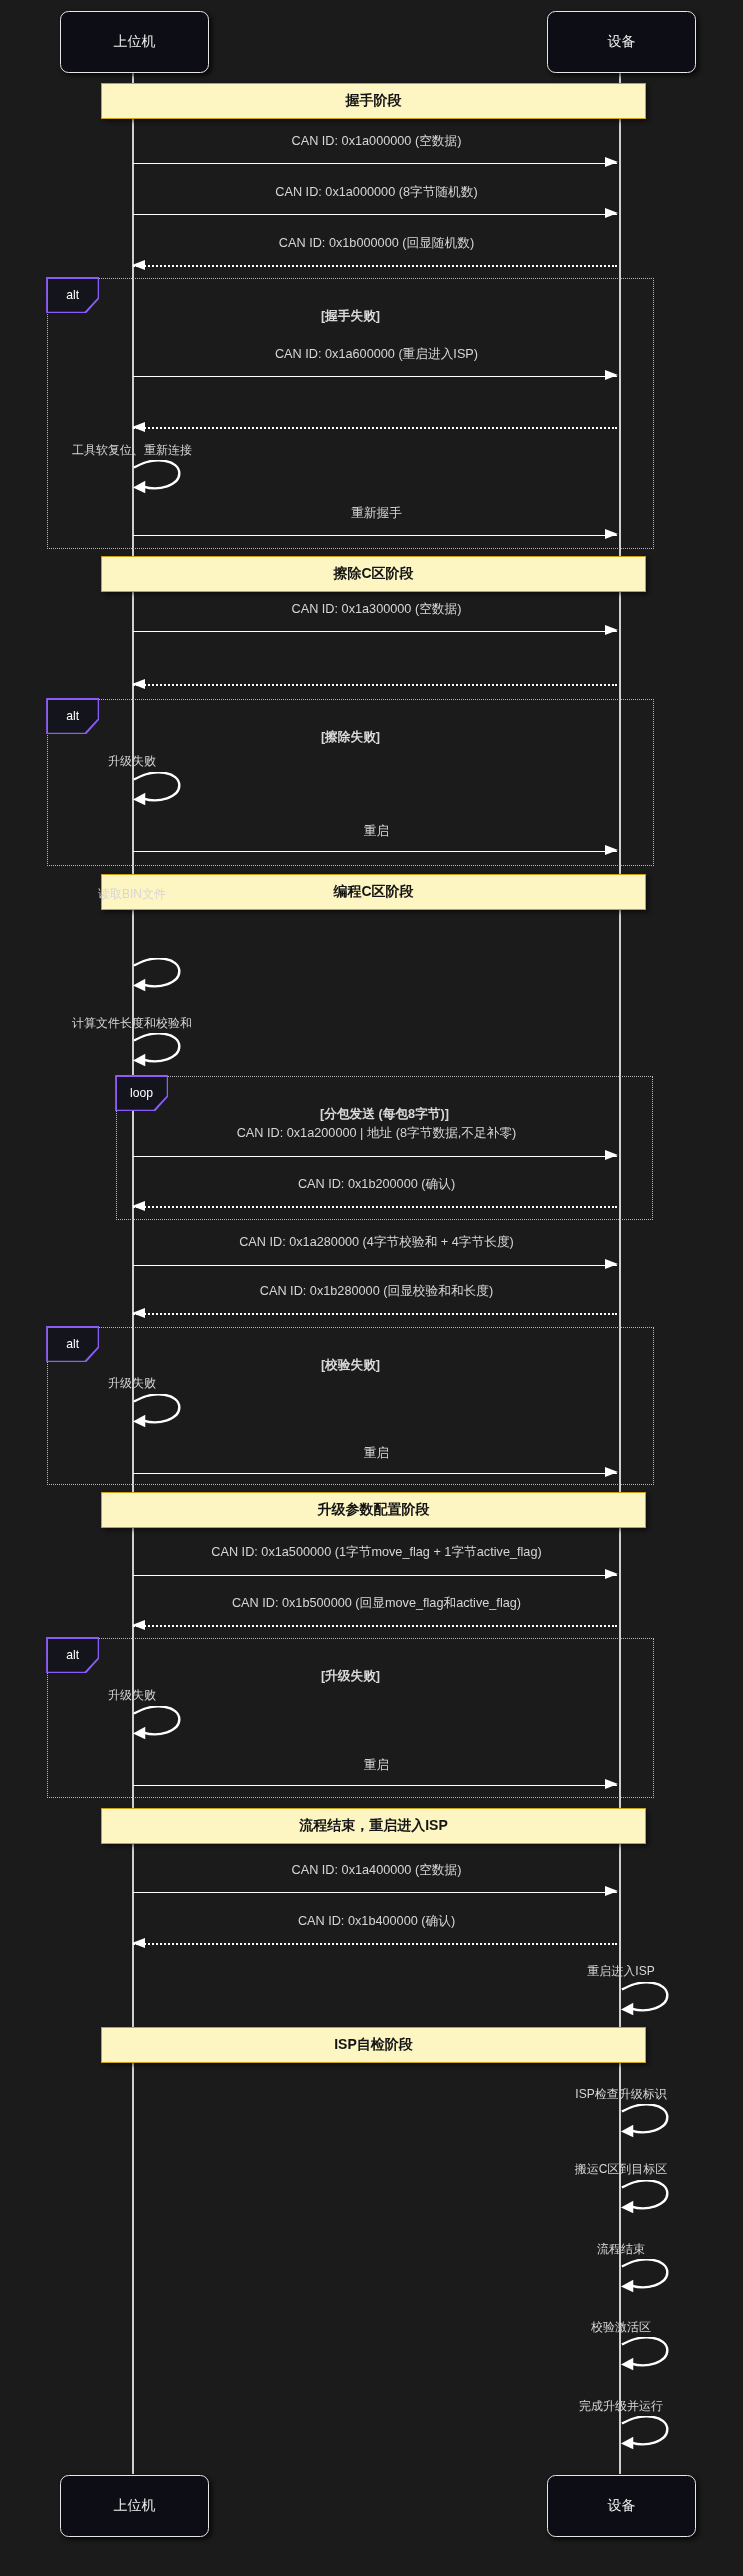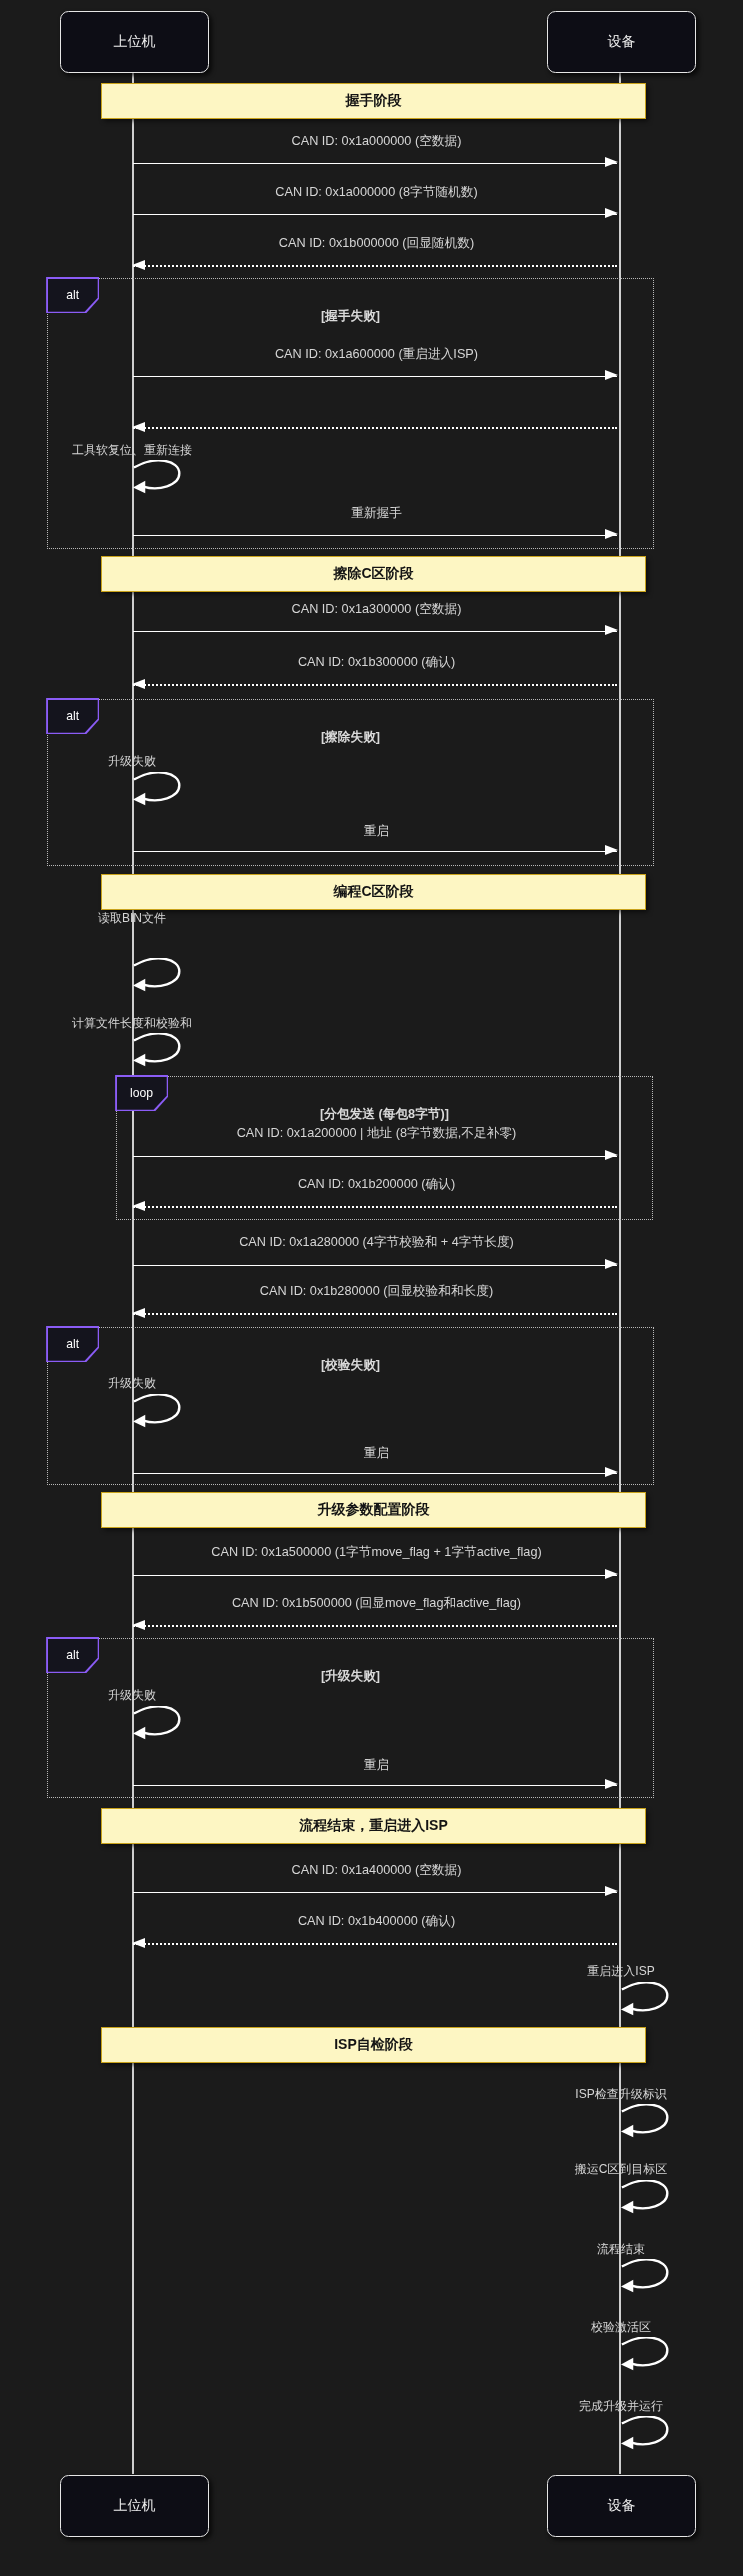--- a/index.html
+++ b/index.html
@@ -122,33 +122,32 @@
     <path d="M2,8 C24,-5 50,0 50,14 C50,27 28,33 12,28" fill="none" stroke="#ffffff" stroke-width="2.5"></path>
     <polygon points="14,22 1,29 14,35" fill="#ffffff"></polygon>
   </svg>
 
   <div class="msg" style="top:505px">重新握手</div>
   <div class="arr right solid" style="top:535px"></div>
 
   <div class="msg" style="top:601px">CAN ID: 0x1a300000 (空数据)</div>
   <div class="arr right solid" style="top:631px"></div>
 
-  <div class="msg" style="top:654px">CAN ID: 0x1b300000 (确认)</div>
   <div class="arr left dashed" style="top:684px"></div>
 
   <div class="selflabel" style="top:753px;left:132px">升级失败</div>
   <svg class="selfloop" style="top:772px;left:132px" viewBox="0 0 56 38">
     <path d="M2,8 C24,-5 50,0 50,14 C50,27 28,33 12,28" fill="none" stroke="#ffffff" stroke-width="2.5"></path>
     <polygon points="14,22 1,29 14,35" fill="#ffffff"></polygon>
   </svg>
 
   <div class="msg" style="top:823px">重启</div>
   <div class="arr right solid" style="top:851px"></div>
 
-  <div class="selflabel" style="top:910px;left:132px">读取BIN文件</div>
+  <div class="selflabel" style="top:886px;left:132px">读取BIN文件</div>
   <svg class="selfloop" style="top:958px;left:132px" viewBox="0 0 56 38">
     <path d="M2,8 C24,-5 50,0 50,14 C50,27 28,33 12,28" fill="none" stroke="#ffffff" stroke-width="2.5"></path>
     <polygon points="14,22 1,29 14,35" fill="#ffffff"></polygon>
   </svg>
 
   <div class="selflabel" style="top:1015px;left:132px">计算文件长度和校验和</div>
   <svg class="selfloop" style="top:1033px;left:132px" viewBox="0 0 56 38">
     <path d="M2,8 C24,-5 50,0 50,14 C50,27 28,33 12,28" fill="none" stroke="#ffffff" stroke-width="2.5"></path>
     <polygon points="14,22 1,29 14,35" fill="#ffffff"></polygon>
   </svg>

